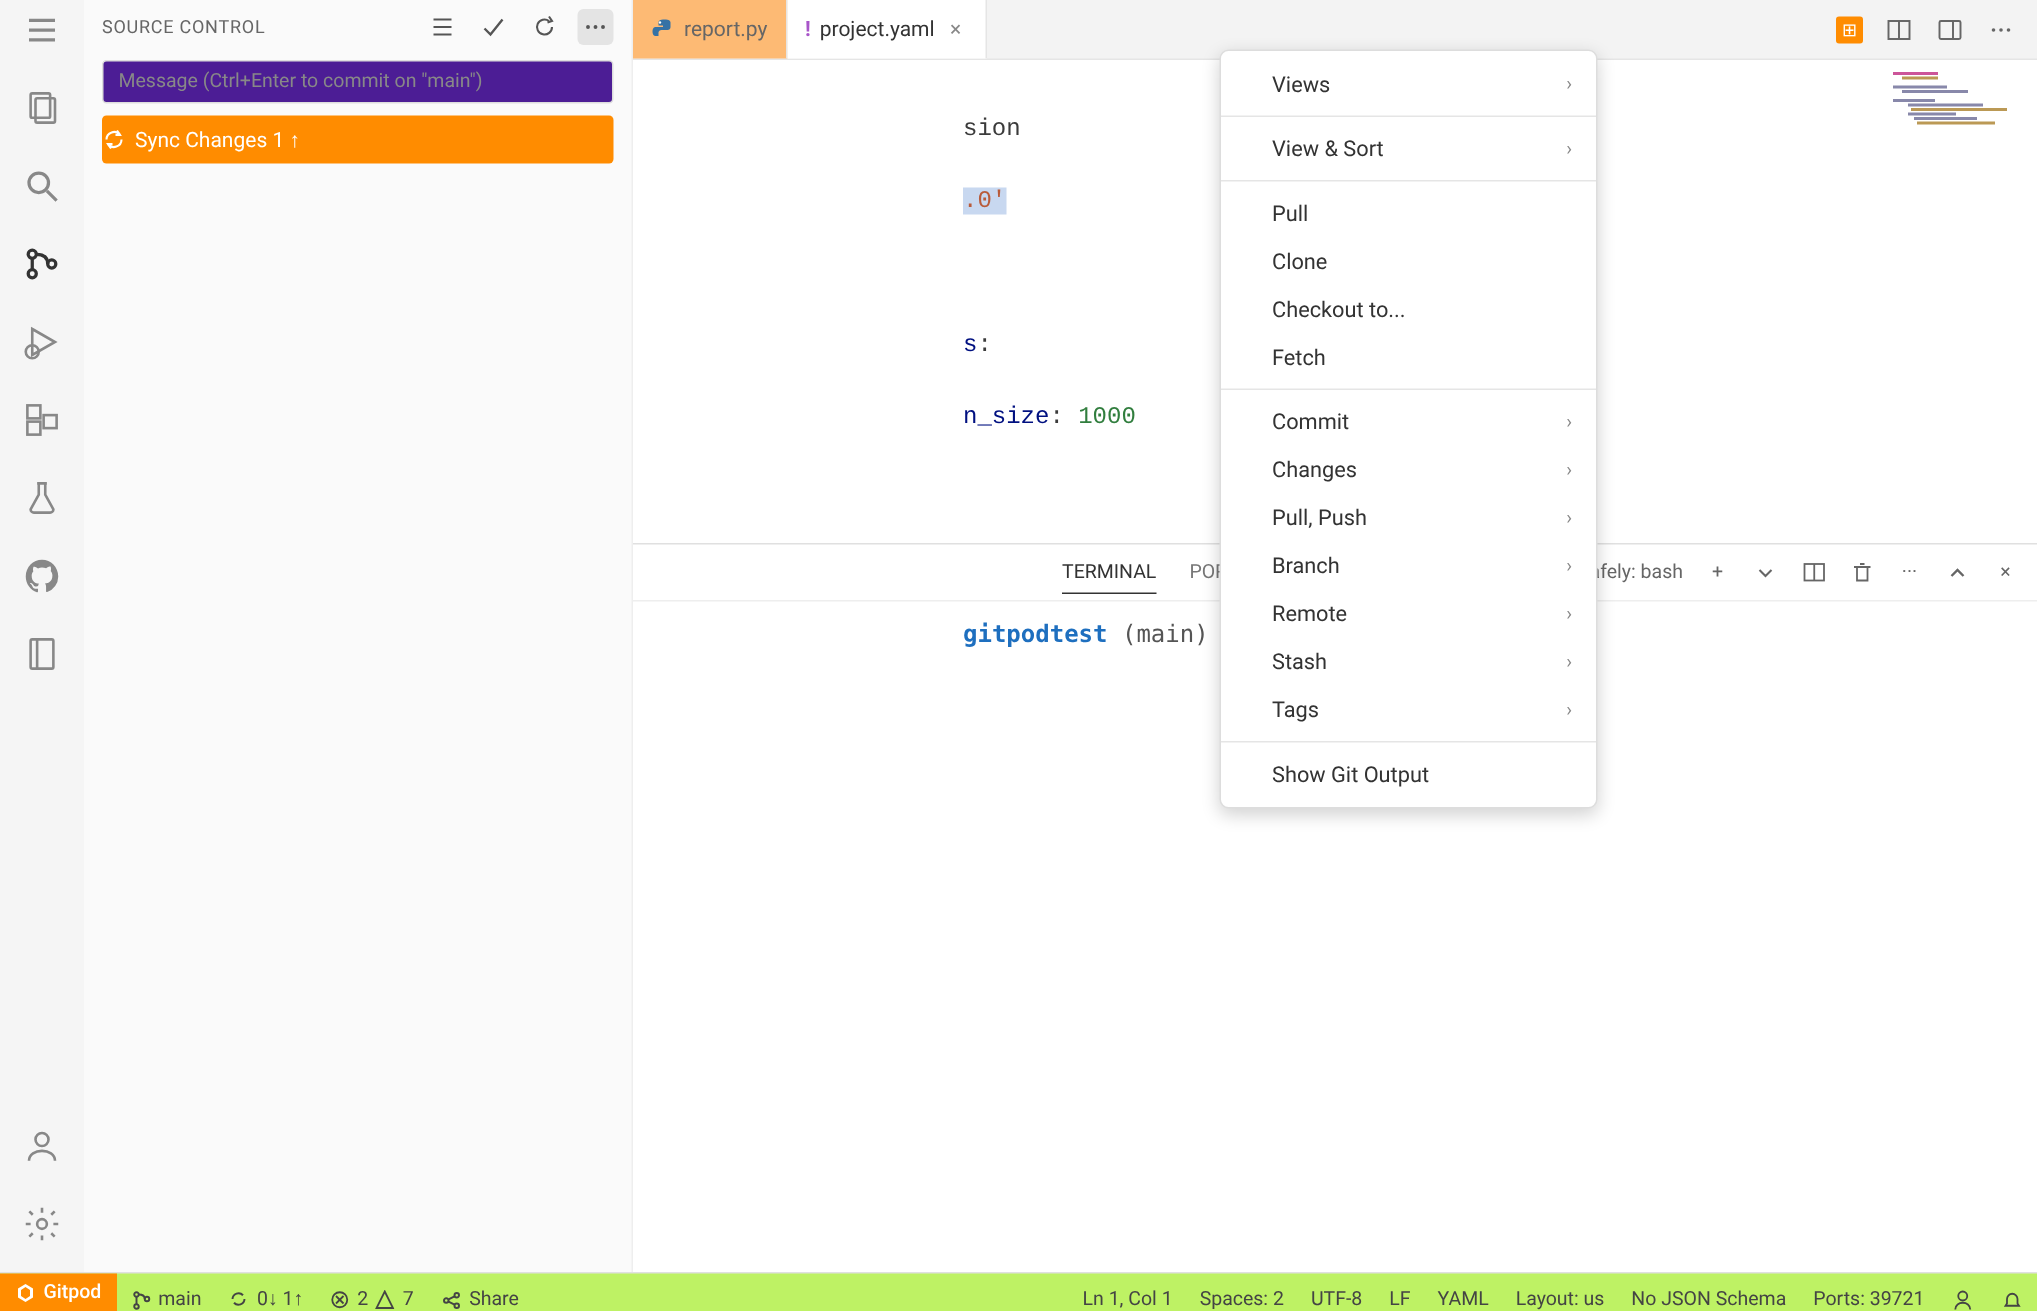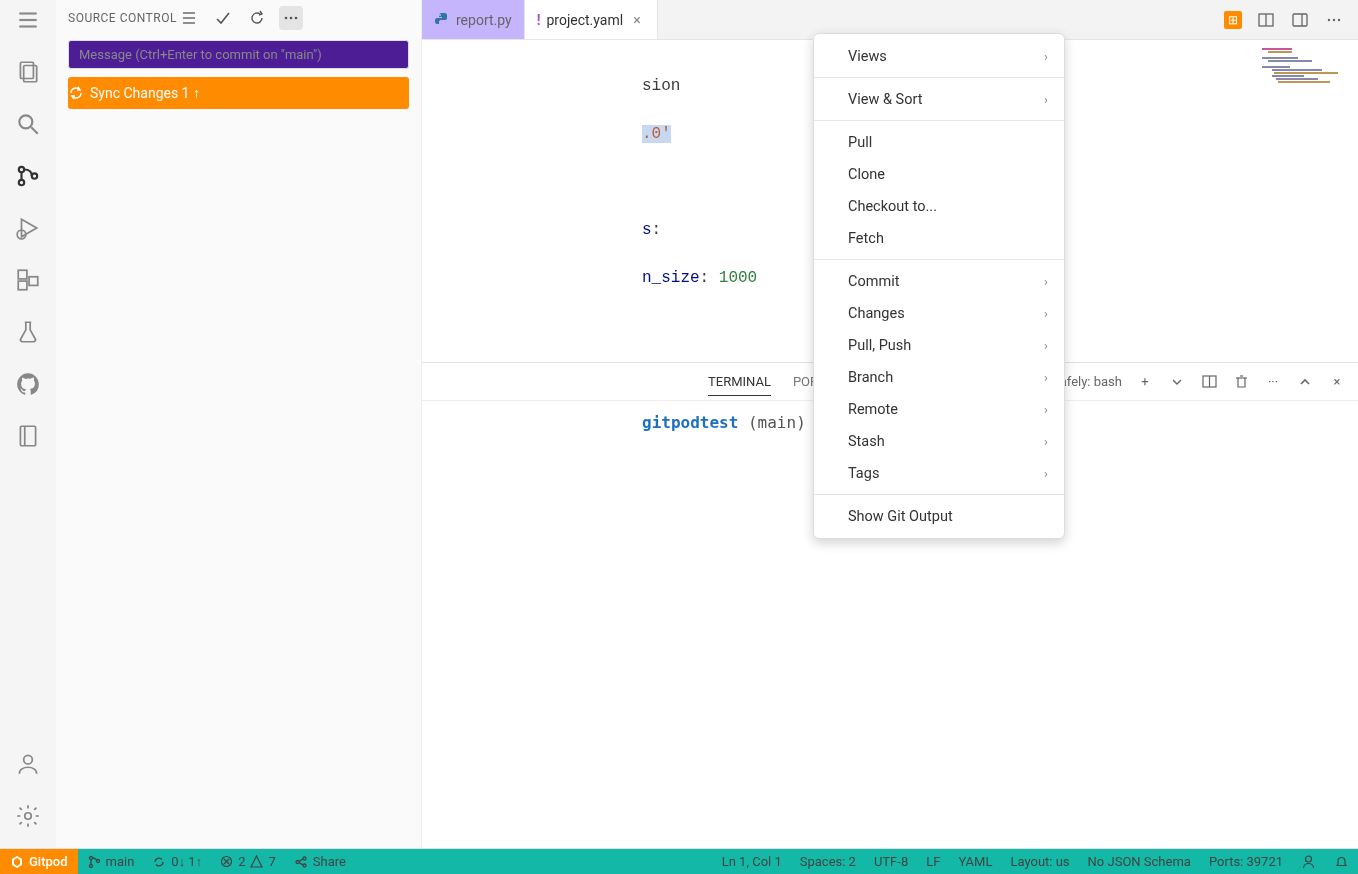--- a/index.html
+++ b/index.html
@@ -6,48 +6,48 @@
 html, body { width: 1358px; height: 874px; font-family: -apple-system, BlinkMacSystemFont, "Segoe UI", Roboto, sans-serif; background: #fafafa; overflow: hidden; font-size: 14px; color: #3b3b3b; }
 .app { display: flex; flex-direction: column; width: 100%; height: 100%; }
 .main-area { display: flex; flex: 1; min-height: 0; }
 .activity-bar { width: 56px; background: #f5f5f5; display: flex; flex-direction: column; justify-content: space-between; padding-top: 6px; }
 .activity-top, .activity-bottom { display: flex; flex-direction: column; align-items: center; gap: 24px; }
 .activity-bottom { padding-bottom: 18px; }
 .activity-icon { width: 28px; height: 28px; display: flex; align-items: center; justify-content: center; color: #888; cursor: pointer; }
 .activity-icon.active { color: #333; }
 .activity-icon svg { width: 26px; height: 26px; }
 .sidebar { width: 366px; background: #fafafa; display: flex; flex-direction: column; border-right: 1px solid #eee; }
-.sidebar-header { display: flex; align-items: center; height: 36px; padding: 0 12px; font-size: 12px; color: #666; letter-spacing: 0.5px; }
+.sidebar-header { display: flex; align-items: center; justify-content: space-between; height: 36px; padding: 0 12px; font-size: 12px; color: #666; letter-spacing: 0.5px; }
 .sidebar-actions { display: flex; gap: 10px; align-items: center; }
 .sidebar-actions .icon-btn { width: 24px; height: 24px; display: flex; align-items: center; justify-content: center; cursor: pointer; border-radius: 4px; color: #555; }
 .sidebar-actions .icon-btn.highlight { background: #e4e4e4; }
 .commit-input { margin: 4px 12px 8px; height: 29px; border: 1px solid #ddd; border-radius: 3px; background: #4c1d95; display: flex; align-items: center; padding: 0 10px; font-size: 13px; color: #888; }
 .sync-btn { margin: 0 12px; height: 32px; background: #ff8c00; color: #fff; border-radius: 3px; display: flex; align-items: center; justify-content: flex-start; gap: 6px; font-size: 14px; cursor: pointer; }
 .editor-col { flex: 1; display: flex; flex-direction: column; min-width: 0; position: relative; }
 .tabs { height: 40px; display: flex; align-items: stretch; background: #f3f3f3; border-bottom: 1px solid #e5e5e5; }
-.tab { display: flex; align-items: center; gap: 6px; padding: 0 12px; font-size: 14px; border-right: 1px solid #e5e5e5; cursor: pointer; color: #666; background: #c4b5fd; }
+.tab { display: flex; align-items: center; gap: 6px; padding: 0 12px; font-size: 14px; border-right: 1px solid #e5e5e5; cursor: pointer; color: #666; background: #fdba74; }
 .tab.active { background: #fff; color: #333; }
 .tab .close { width: 16px; height: 16px; display: flex; align-items: center; justify-content: center; color: #888; font-size: 14px; }
 .tab-spacer { flex: 1; }
 .tab-tools { display: flex; align-items: center; gap: 14px; padding-right: 14px; color: #666; }
 .tab-tools .tool { width: 20px; height: 20px; display: flex; align-items: center; justify-content: center; cursor: pointer; }
 .editor-body { flex: 1; position: relative; background: #fff; font-family: "SFMono-Regular", Consolas, "Liberation Mono", monospace; font-size: 16px; line-height: 24px; overflow: hidden; }
 .code-lines { padding: 10px 0 0 220px; white-space: pre; }
 .code-lines .l { height: 24px; }
 .minimap { position: absolute; top: 8px; right: 4px; width: 92px; height: 120px; background: #fff; pointer-events: none; }
 .minimap .ml { height: 2px; margin-bottom: 1px; }
 .panel { height: 486px; border-top: 1px solid #e0e0e0; background: #fff; display: flex; flex-direction: column; }
 .panel-tabs { height: 38px; display: flex; align-items: center; border-bottom: 1px solid #eee; padding: 0 12px 0 250px; gap: 22px; font-size: 13px; color: #777; position: relative; }
 .panel-tab { cursor: pointer; padding: 6px 0; }
 .panel-tab.active { color: #333; border-bottom: 1px solid #333; margin-left: 36px; }
 .panel-tools { margin-left: auto; display: flex; align-items: center; gap: 14px; color: #666; font-size: 13px; }
 .panel-tools .pt-icon { width: 18px; height: 18px; display: flex; align-items: center; justify-content: center; cursor: pointer; }
 .terminal-body { flex: 1; padding: 12px 0 0 220px; font-family: "SFMono-Regular", Consolas, monospace; font-size: 16px; color: #333; }
 .terminal-line { white-space: pre; }
-.status-bar { height: 26px; background: #14b8a6; border-top: 1px solid #e0e0e0; display: flex; align-items: center; font-size: 13px; color: #444; }
+.status-bar { height: 26px; background: #bef264; border-top: 1px solid #e0e0e0; display: flex; align-items: flex-end; font-size: 13px; color: #444; }
 .gitpod-badge { height: 100%; background: #ff8c00; color: #fff; display: flex; align-items: center; gap: 5px; padding: 0 10px; font-weight: 500; }
 .status-item { display: flex; align-items: center; gap: 5px; padding: 0 9px; cursor: pointer; }
 .status-spacer { flex: 1; }
 .context-menu { position: absolute; left: 391px; top: 33px; width: 252px; background: #fff; border: 1px solid #ddd; border-radius: 6px; box-shadow: 0 4px 12px rgba(0,0,0,0.18); padding: 6px 0; z-index: 100; }
 .context-menu .sep { height: 1px; background: #e5e5e5; margin: 5px 0; }
 .menu-item { display: flex; align-items: center; justify-content: space-between; height: 32px; padding: 0 16px 0 34px; font-size: 14.5px; color: #333; cursor: pointer; }
 .chevron { color: #888; font-size: 13px; }
 .t-nav { color: #001080; }
 .t-punc { color: #3b3b3b; }
 .t-str { color: #b95b3a; }

